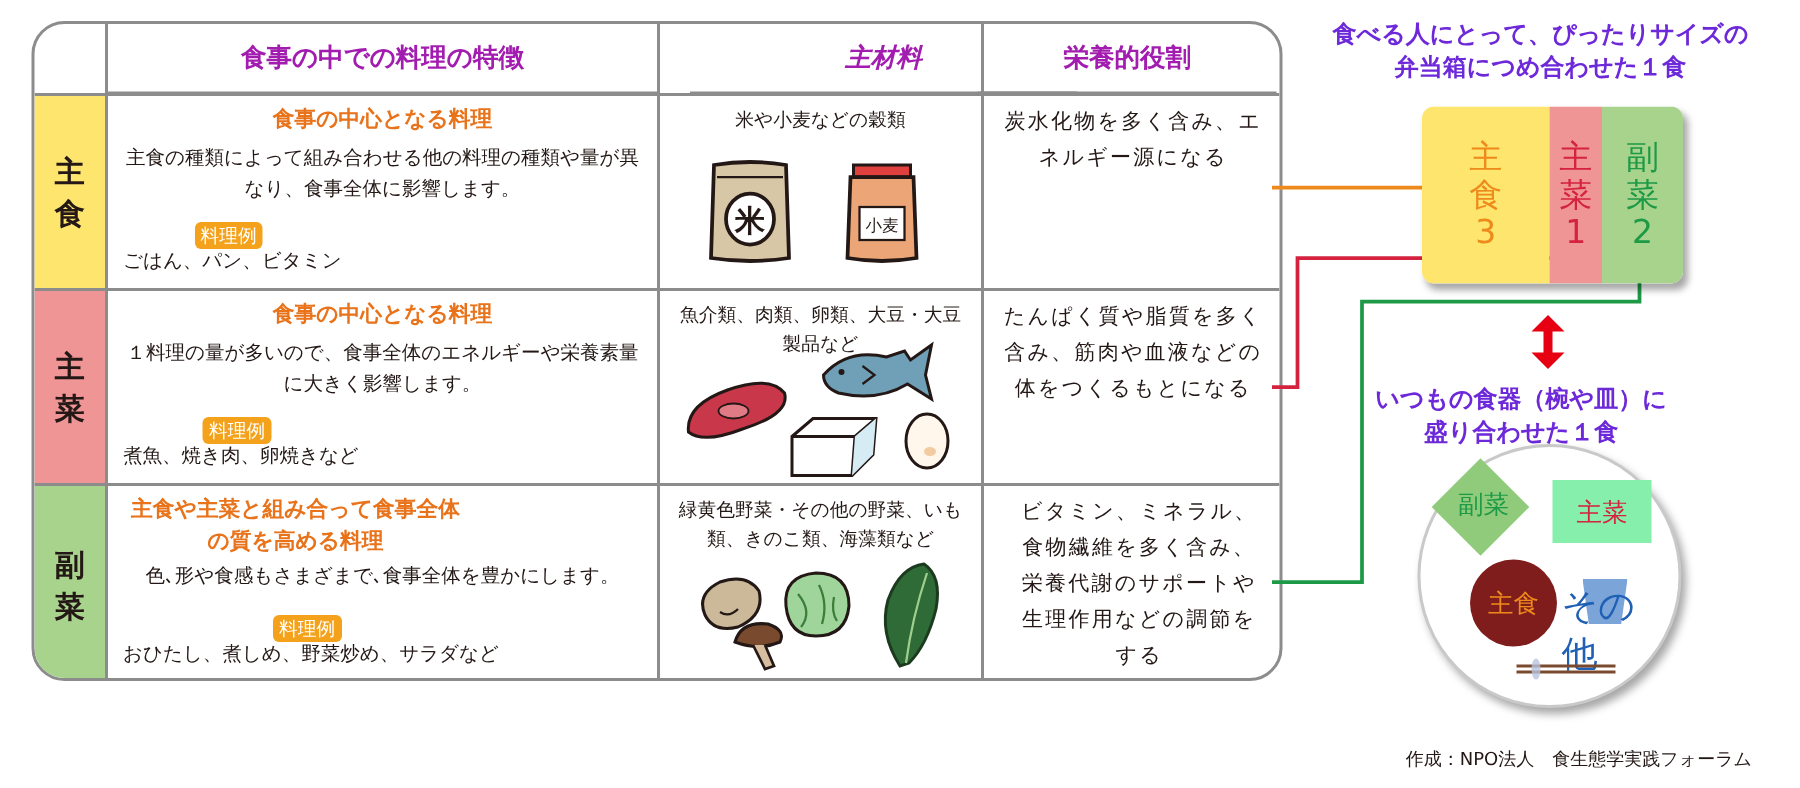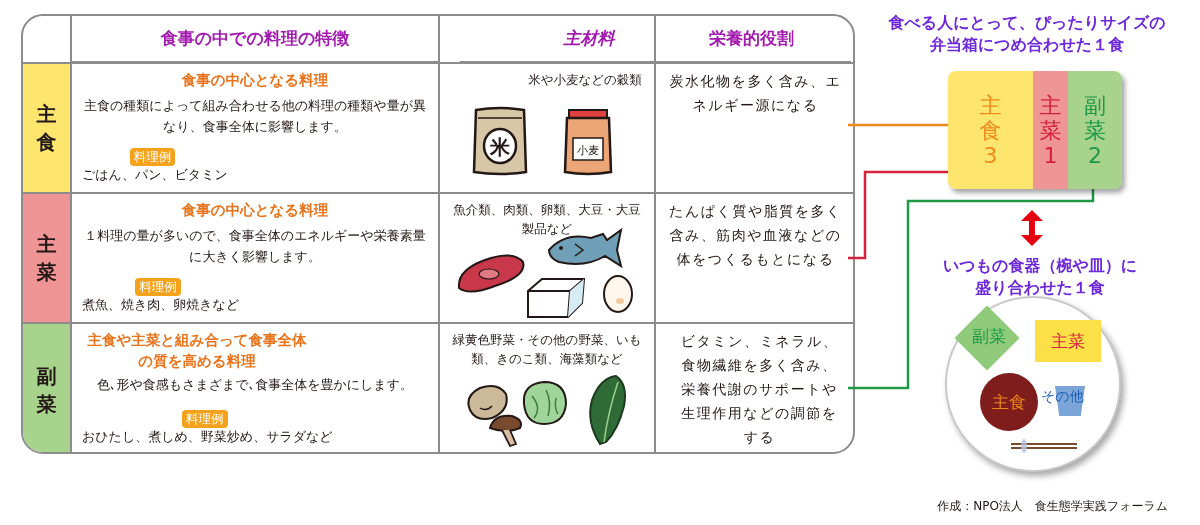--- a/index.html
+++ b/index.html
@@ -59,21 +59,21 @@
     <span>食</span>
   </div>
   <div class="cell" style="left:49px;top:48px;width:366px;height:128px;">
     <div class="feat-title">食事の中心となる料理</div>
     <div class="feat-desc">主食の種類によって組み合わせる他の料理の種類や量が異なり、食事全体に影響します。</div>
     <div class="ex">
       <span class="ex-badge">料理例</span>
       <span>ごはん、パン、ビタミン</span>
     </div>
   </div>
-  <div class="cell mat" style="left:417px;top:48px;width:214px;height:112px;margin-left:38px;">
+  <div class="cell mat" style="left:417px;top:48px;width:214px;height:112px;">
     <div>米や小麦などの穀類</div>
   </div>
   <div class="cell role" style="left:633px;top:48px;width:199px;height:128px;">
     <div>炭水化物を多く含み、エネルギー源になる</div>
   </div>
 
   <div class="rowlabel" style="top:177px;height:130px;">
     <span>主</span>
     <span>菜</span>
   </div>
@@ -197,35 +197,35 @@
     <span>菜</span>
     <span>1</span>
   </div>
   <div class="part" style="width:54px;background:#a8d38d;color:#1e9a47;">
     <span>副</span>
     <span>菜</span>
     <span>2</span>
   </div>
 </div>
 
-<div class="caption" style="left:908px;top:255px;width:264px;">
+<div class="caption" style="left:882px;top:255px;width:264px;">
   <div>いつもの食器（椀や皿）に</div>
   <div>盛り合わせた１食</div>
 </div>
 
 <div class="plate">
 
   <div style="position:absolute;left:17px;top:17px;width:46px;height:46px;background:#8fcb7a;transform:rotate(45deg);"></div>
   <div style="position:absolute;left:14px;top:27px;width:56px;text-align:center;font-size:17px;color:#1e9a47;">副菜</div>
 
-  <div style="position:absolute;left:88px;top:22px;width:66px;height:42px;background:#fde047;display:flex;align-items:center;justify-content:center;font-size:17px;color:#d4223f;">主菜</div>
+  <div style="position:absolute;left:88px;top:22px;width:66px;height:42px;background:#86efac;display:flex;align-items:center;justify-content:center;font-size:17px;color:#d4223f;">主菜</div>
 
   <div style="position:absolute;left:33px;top:75px;width:58px;height:58px;border-radius:50%;background:#7f1d1d;display:flex;align-items:center;justify-content:center;font-size:17px;color:#ee8a1b;">主食</div>
 
   <div style="position:absolute;left:108px;top:88px;width:30px;height:30px;background:#7ba4d9;clip-path:polygon(0 0,100% 0,86% 100%,14% 100%);"></div>
-  <div style="position:absolute;left:94px;top:90px;width:70px;font-size:14px;color:#1f5fb4;">その他</div>
+  <div style="position:absolute;left:94px;top:90px;width:70px;font-size:24px;color:#1f5fb4;">その他</div>
 
   <div style="position:absolute;left:64px;top:145px;width:66px;height:2px;background:#7a4a2e;"></div>
   <div style="position:absolute;left:64px;top:149px;width:66px;height:2px;background:#7a4a2e;"></div>
   <div style="position:absolute;left:74px;top:141px;width:6px;height:14px;border-radius:50%;background:#b8c3dc;opacity:0.8;"></div>
 </div>
 
 <div class="credit">作成：NPO法人　食生態学実践フォーラム</div>
 
 </body></html>

